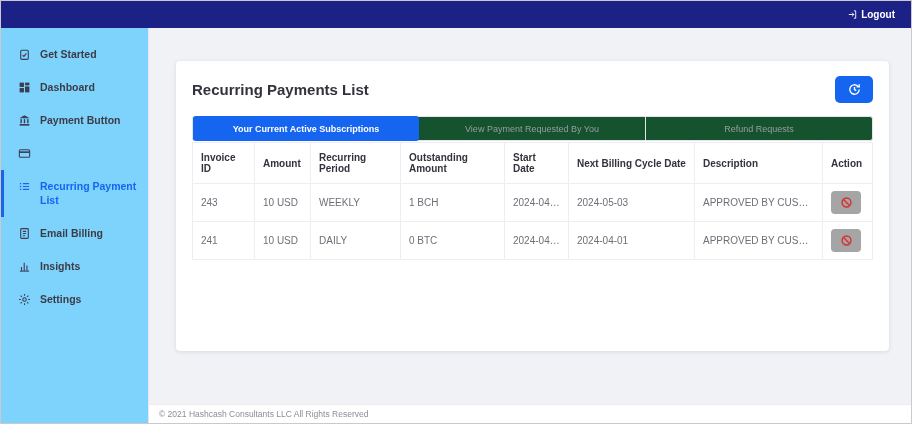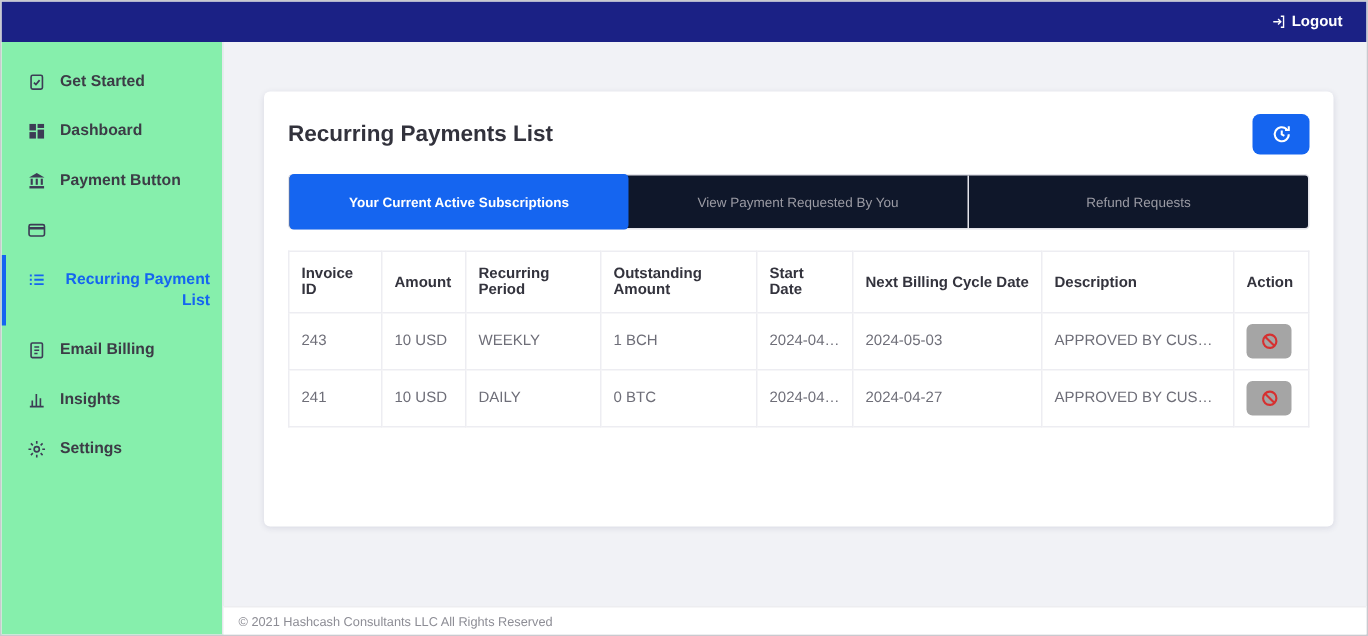--- a/index.html
+++ b/index.html
@@ -23,22 +23,22 @@
     display: flex; align-items: center; gap: 3px;
     background: transparent; border: none; padding: 0;
     color: #fff; font-size: 10px; font-weight: 700;
     font-family: inherit; cursor: pointer;
   }
   .logout-btn .icon { width: 11px; height: 11px; }
   
   .body-row { flex: 1; display: flex; min-height: 0; }
   .sidebar {
     flex: 0 0 148px; width: 148px;
-    background: #86efac; border-right: 1px solid #e7e7ee;
-    padding-top: 10px; overflow: hidden; text-align: right;
+    background: #7dd3fc; border-right: 1px solid #e7e7ee;
+    padding-top: 10px; overflow: hidden;
   }
   .side-item {
     display: flex; align-items: flex-start; gap: 9px;
     padding: 10px 8px 10px 14px;
     border-left: 3px solid transparent;
     font-size: 10.5px; font-weight: 700; color: #3c3c46;
     line-height: 1.25; cursor: pointer;
   }
   .side-item .icon { width: 13px; height: 13px; flex: 0 0 auto; color: #3c3c55; }
   .side-item.active { color: var(--blue, #1565f0); border-left-color: var(--blue, #1565f0); }
@@ -54,35 +54,35 @@
   .card-head { display: flex; align-items: center; justify-content: space-between; }
   .card-title { margin: 0; font-size: 15px; font-weight: 700; color: #32323c; }
   .history-btn {
     width: 38px; height: 27px; border: none; border-radius: 5px;
     background: var(--blue, #1565f0); color: #fff;
     display: flex; align-items: center; justify-content: center; cursor: pointer;
   }
   .history-btn .icon { width: 15px; height: 15px; }
   
   .tabs {
-    display: flex; height: 37px; margin-top: 13px;
-    border: 1px solid #e4e4ea; border-radius: 3px; background: #0f172a;
+    display: flex; height: 25px; margin-top: 13px;
+    border: 1px solid #e4e4ea; border-radius: 3px; background: #14532d;
   }
   .tab {
     flex: 1; display: flex; align-items: center; justify-content: center;
     font-size: 9px; color: #9b9ba4; text-align: center;
     border-right: 1px solid #e4e4ea; cursor: pointer;
   }
   .tab:last-child { border-right: none; }
   .tab.active {
     background: var(--blue, #1565f0); color: #fff; font-weight: 700;
     border-radius: 3px; margin: -1px 0; border-right: none;
   }
   
-  .table-wrap { margin-top: 14px; }
+  .table-wrap { margin-top: 1px; }
   table { width: 100%; border-collapse: collapse; table-layout: fixed; }
   th {
     font-size: 10px; font-weight: 700; color: #33333d; text-align: left;
     padding: 9px 8px; border: 1px solid #ededf2; background: #fff;
   }
   td {
     font-size: 10px; color: #6e6e78;
     padding: 13px 8px; border: 1px solid #ededf2;
     overflow: hidden; white-space: nowrap; text-overflow: ellipsis;
   }
@@ -266,21 +266,21 @@
                         </span>
                       </button>
                     </td>
                   </tr>
                   <tr>
                     <td>241</td>
                     <td>10 USD</td>
                     <td>DAILY</td>
                     <td>0 BTC</td>
                     <td>2024-04-26</td>
-                    <td>2024-04-27</td>
+                    <td>2024-04-01</td>
                     <td>APPROVED BY CUSTOMER</td>
                     <td class="action-cell">
                       <button class="action-btn">
                         <span class="icon">
                           <svg viewBox="0 0 24 24" fill="none" stroke="currentColor" stroke-width="2.6">
                             <circle cx="12" cy="12" r="8.2"></circle>
                             <path d="M6.4 6.4l11.2 11.2"></path>
                           </svg>
                         </span>
                       </button>

